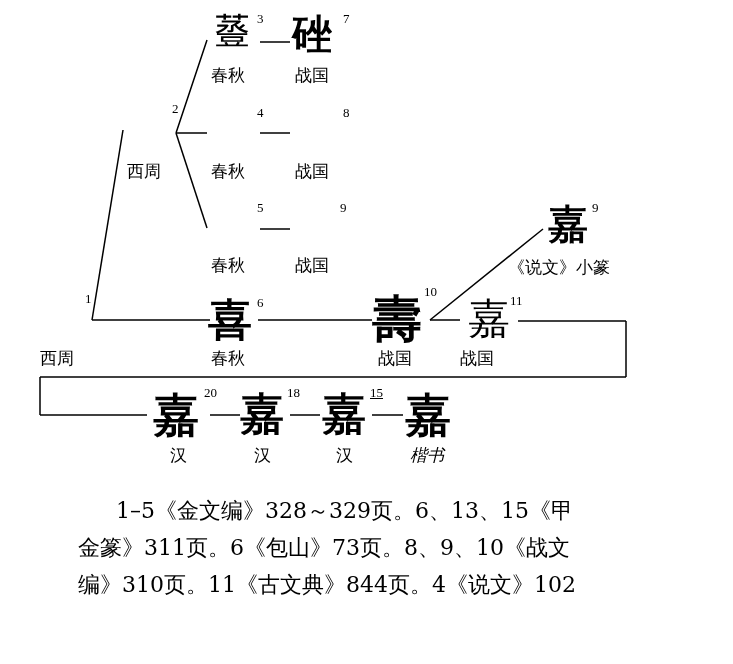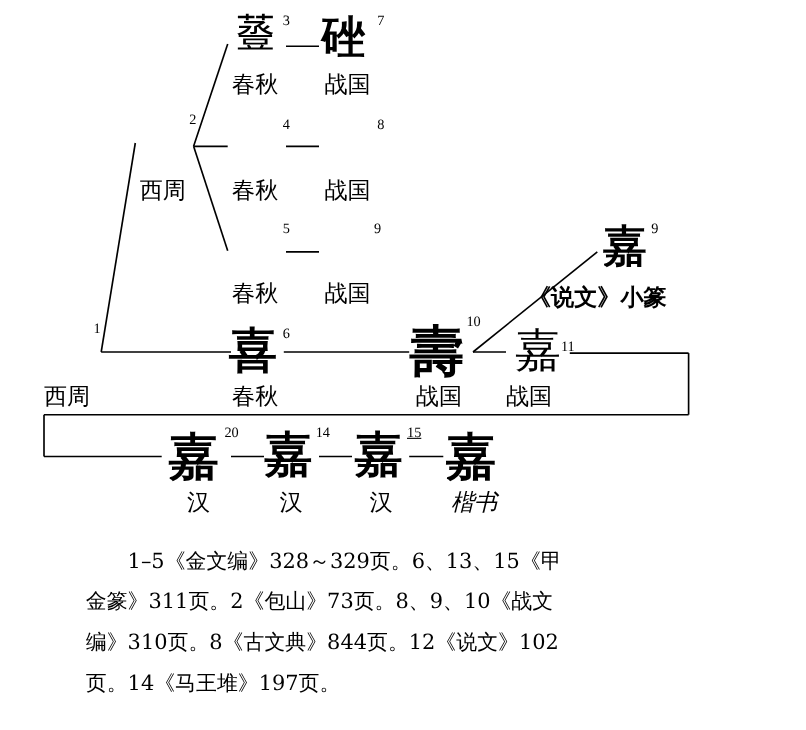--- a/index.html
+++ b/index.html
@@ -1,23 +1,23 @@
 <!DOCTYPE html>
 <html><head>
 <meta charset="utf-8">
 <style>
   html, body { margin:0; padding:0; background:#ffffff; }
   body { width:733px; height:664px; position:relative; overflow:hidden; color:#000; font-family:"DejaVu Serif", serif; }
   .abs { position:absolute; }
   .glyph { position:absolute; font-family:"DejaVu Serif", serif; line-height:1; text-align:center; }
   .glyph.bold { font-weight:bold; }
   .num { position:absolute; font-family:"Liberation Serif", serif; font-size:13px; line-height:1; }
-  .label { position:absolute; font-family:"DejaVu Serif", serif; font-size:21px; line-height:1; white-space:nowrap; }
+  .label { position:absolute; font-family:"DejaVu Serif", serif; font-size:17px; line-height:1; white-space:nowrap; }
   svg.lines { position:absolute; left:0; top:0; }
-  .caption { position:absolute; left:78px; top:492px; width:580px; font-family:"DejaVu Serif", serif; font-size:19px; line-height:37px; }
+  .caption { position:absolute; left:78px; top:492px; width:580px; font-family:"DejaVu Serif", serif; font-size:22px; line-height:37px; }
   .caption p { margin:0; white-space:nowrap; }
 </style>
 </head>
 <body>
 
 <svg class="lines" width="733" height="664">
   <g stroke="#000" stroke-width="1.5" fill="none">
 
     <line x1="92" y1="320" x2="123" y2="130"></line>
 
@@ -104,51 +104,50 @@
 </div>
 
 <div class="abs">
   <div class="glyph bold" style="left:372px;top:294px;font-size:50px;">壽</div>
   <div class="num" style="left:424px;top:285px;">10</div>
   <div class="label" style="left:378px;top:350px;">战国</div>
 </div>
 
 <div class="abs">
   <div class="glyph" style="left:468px;top:298px;font-size:42px;">嘉</div>
-  <div class="num" style="left:510px;top:308px;text-align:right;">11</div>
+  <div class="num" style="left:510px;top:294px;text-align:right;">11</div>
   <div class="label" style="left:460px;top:350px;">战国</div>
 </div>
 
 <div class="abs">
   <div class="glyph bold" style="left:548px;top:204px;font-size:40px;">嘉</div>
   <div class="num" style="left:592px;top:201px;">9</div>
-  <div class="label" style="left:480px;top:259px;font-weight:bold;">《说文》小篆</div>
+  <div class="label" style="left:508px;top:259px;">《说文》小篆</div>
 </div>
 
 <div class="abs">
   <div class="glyph bold" style="left:153px;top:392px;font-size:46px;">嘉</div>
   <div class="num" style="left:204px;top:386px;">20</div>
   <div class="label" style="left:170px;top:447px;">汉</div>
 </div>
 
 <div class="abs">
   <div class="glyph bold" style="left:240px;top:392px;font-size:44px;">嘉</div>
-  <div class="num" style="left:287px;top:386px;">14</div>
+  <div class="num" style="left:287px;top:386px;">18</div>
   <div class="label" style="left:254px;top:447px;">汉</div>
 </div>
 
 <div class="abs">
   <div class="glyph bold" style="left:322px;top:392px;font-size:44px;">嘉</div>
   <div class="num" style="left:370px;top:386px;text-decoration:underline;">15</div>
   <div class="label" style="left:336px;top:447px;">汉</div>
 </div>
 
 <div class="abs">
   <div class="glyph bold" style="left:405px;top:392px;font-size:46px;">嘉</div>
   <div class="label" style="left:410px;top:447px;font-style:italic;">楷书</div>
 </div>
 
 <div class="caption">
   <p style="padding-left:38px;">1–5《金文编》328～329页。6、13、15《甲</p>
-  <p>金篆》311页。2《包山》73页。8、9、10《战文</p>
-  <p>编》310页。8《古文典》844页。12《说文》102</p>
-  <p>页。14《马王堆》197页。</p>
+  <p>金篆》311页。6《包山》73页。8、9、10《战文</p>
+  <p>编》310页。11《古文典》844页。4《说文》102</p>
 </div>
 
 </body></html>

